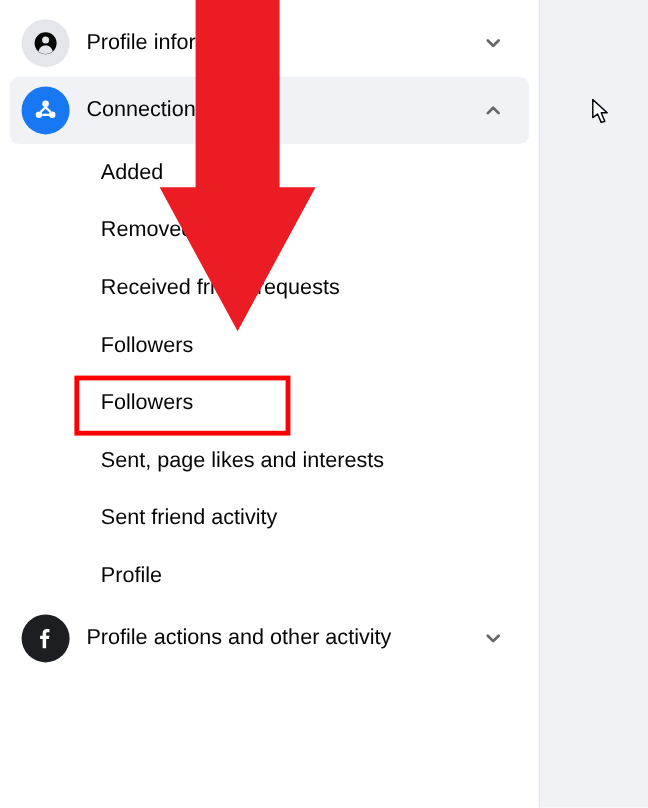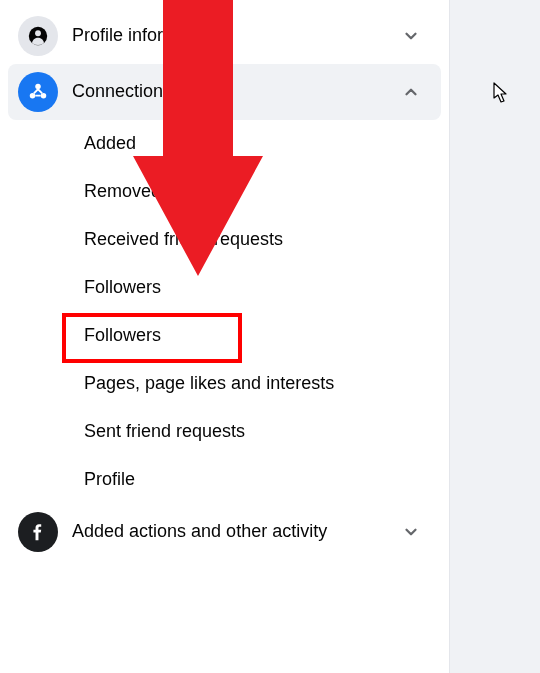--- a/index.html
+++ b/index.html
@@ -159,36 +159,36 @@
   <div class="sub-item">
     <div class="sub-label">Received friend requests</div>
   </div>
   <div class="sub-item">
     <div class="sub-label">Followers</div>
   </div>
   <div class="sub-item">
     <div class="sub-label">Followers</div>
   </div>
   <div class="sub-item">
-    <div class="sub-label">Pages, page likes and interests</div>
-  </div>
-  <div class="sub-item">
-    <div class="sub-label">Sent friend requests</div>
+    <div class="sub-label">Sent, page likes and interests</div>
+  </div>
+  <div class="sub-item">
+    <div class="sub-label">Sent friend activity</div>
   </div>
   <div class="sub-item">
     <div class="sub-label">Profile</div>
   </div>
 
   <div class="menu-item">
     <div class="icon-circle icon-dark">
       <svg width="22" height="22" viewBox="0 0 24 24">
           <path fill="#ffffff" d="M15.5 3.5 L13 3.5 C10.8 3.5 9.3 5 9.3 7.3 L9.3 9.5 L7 9.5 L7 12.5 L9.3 12.5 L9.3 21 L12.5 21 L12.5 12.5 L15 12.5 L15.5 9.5 L12.5 9.5 L12.5 7.6 C12.5 6.8 12.9 6.4 13.7 6.4 L15.5 6.4 Z"></path>
         </svg>
     </div>
-    <div class="label">Added actions and other activity</div>
+    <div class="label">Profile actions and other activity</div>
     <div class="chevron">
       <svg width="18" height="18" viewBox="0 0 24 24" fill="none" stroke="#65676b" stroke-width="3" stroke-linecap="round" stroke-linejoin="round">
           <polyline points="6 9 12 15 18 9"></polyline>
         </svg>
     </div>
   </div>
 
   <div class="highlight-box hl-connected"></div>
 </div>
 

